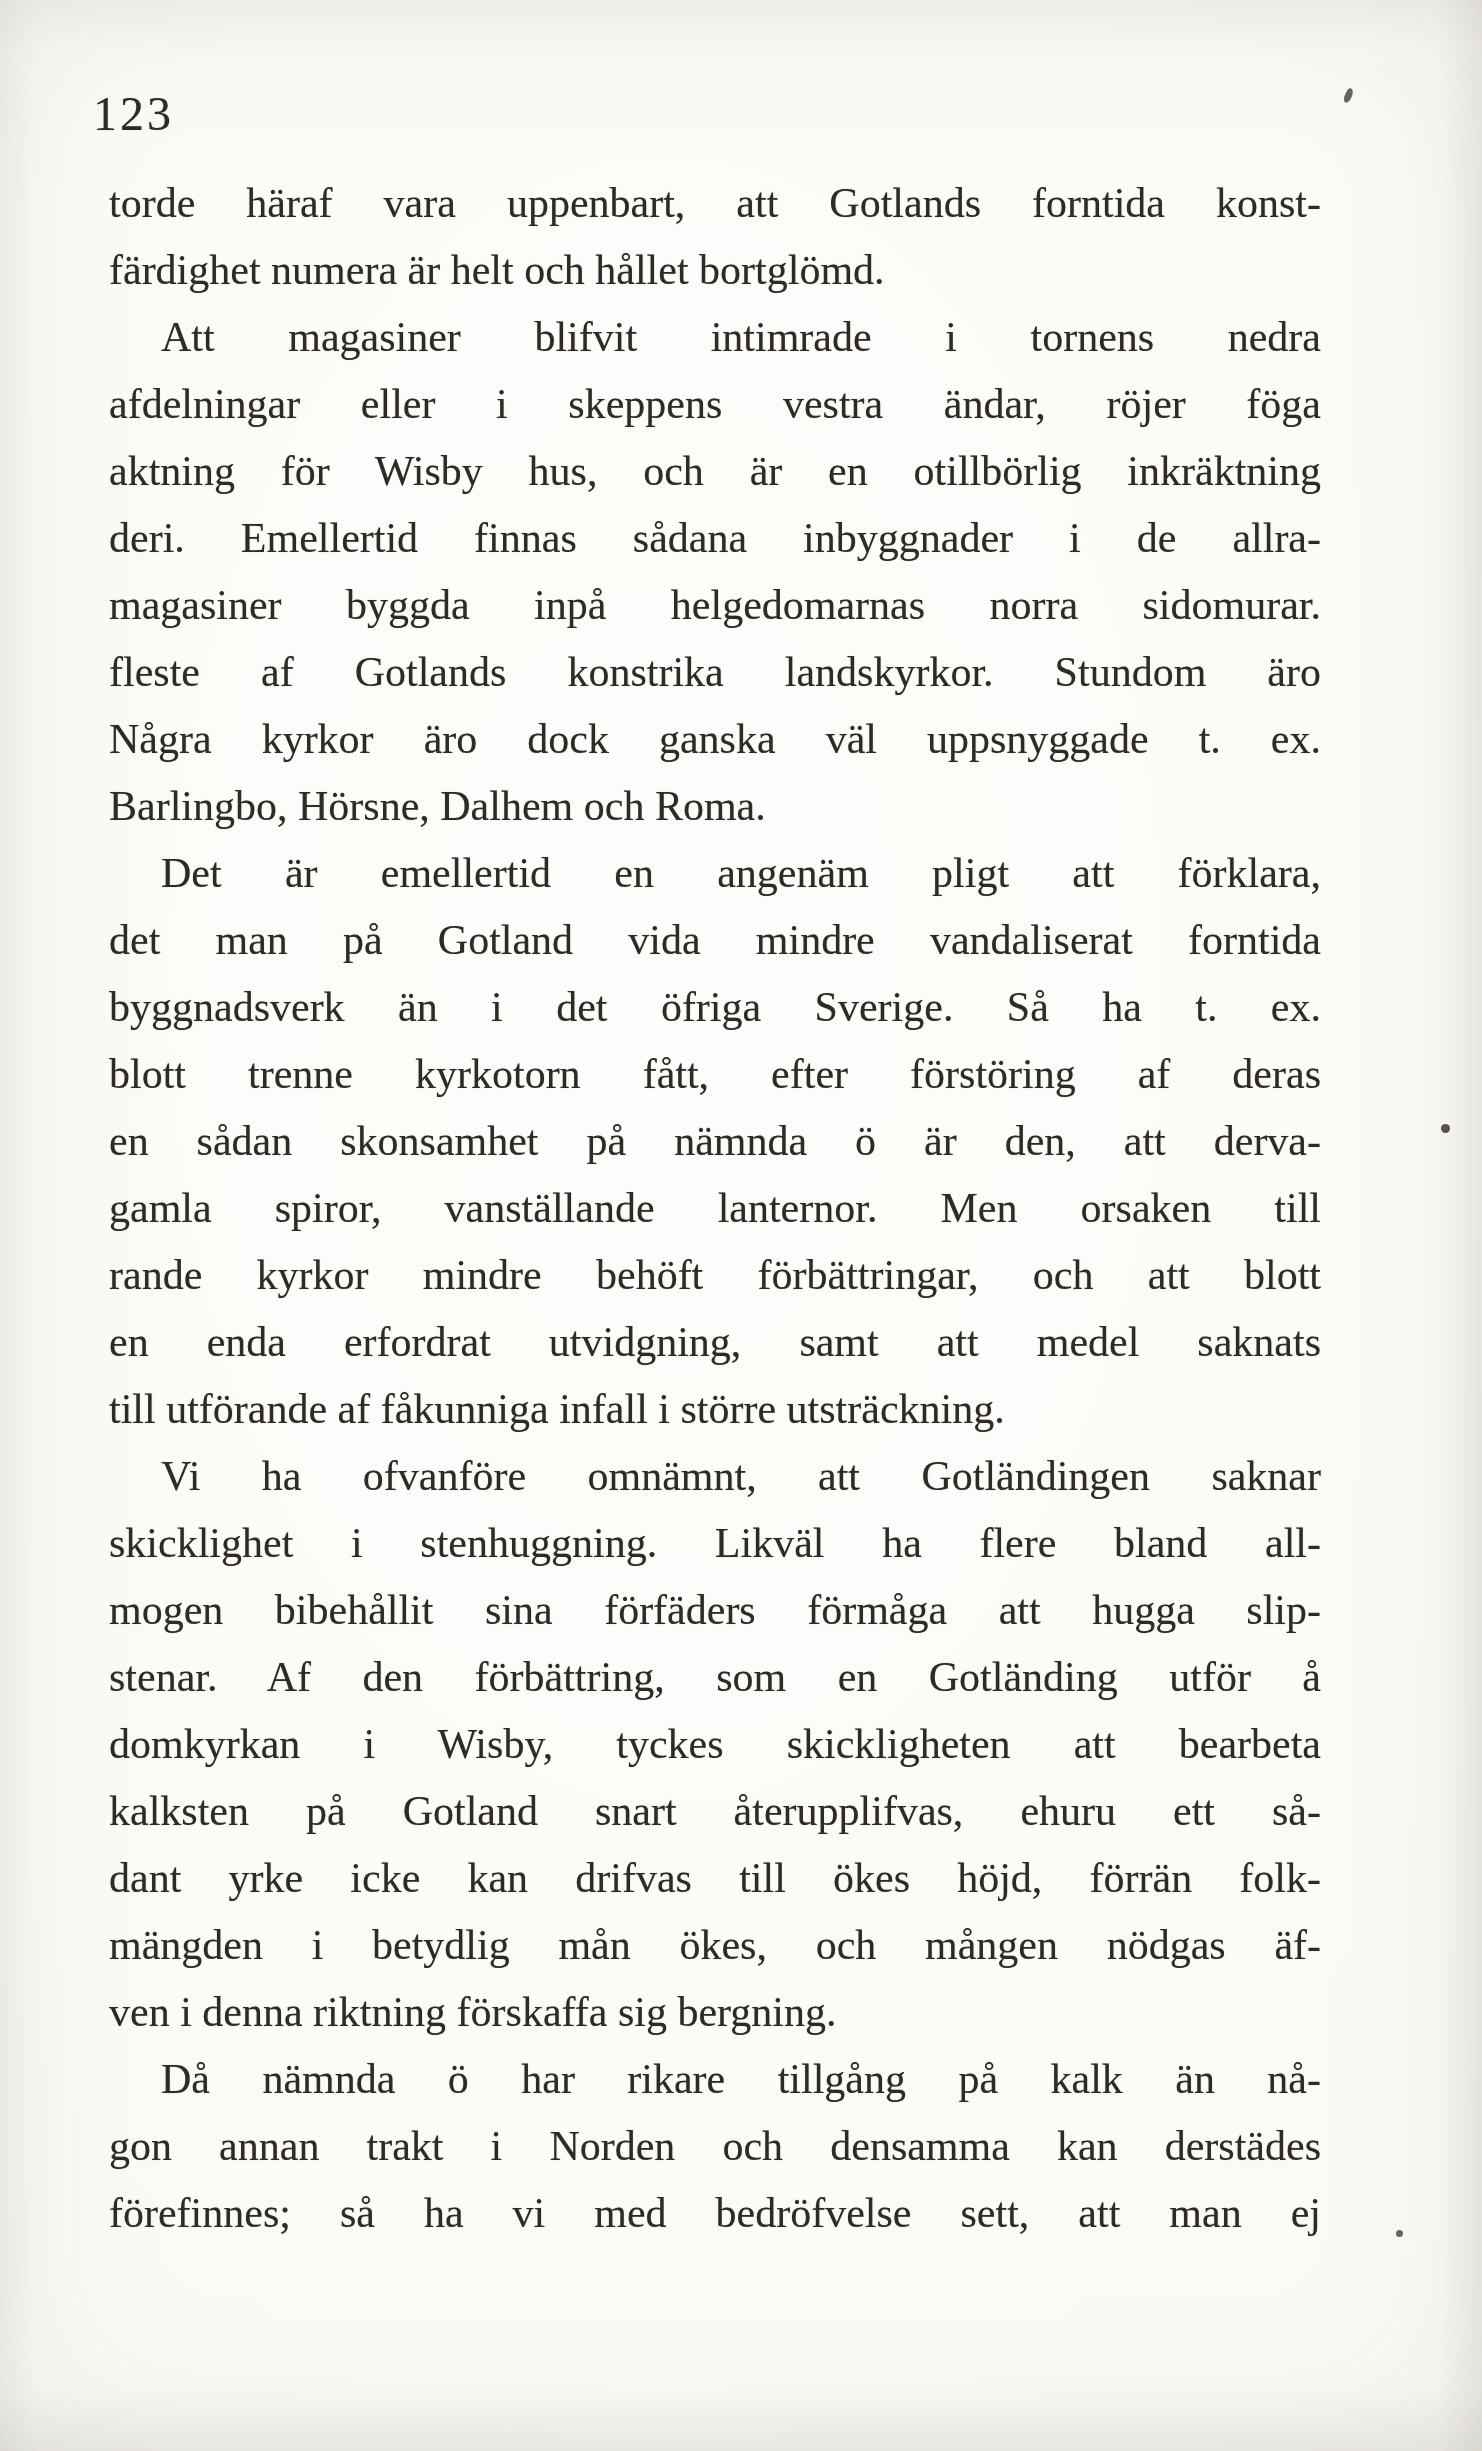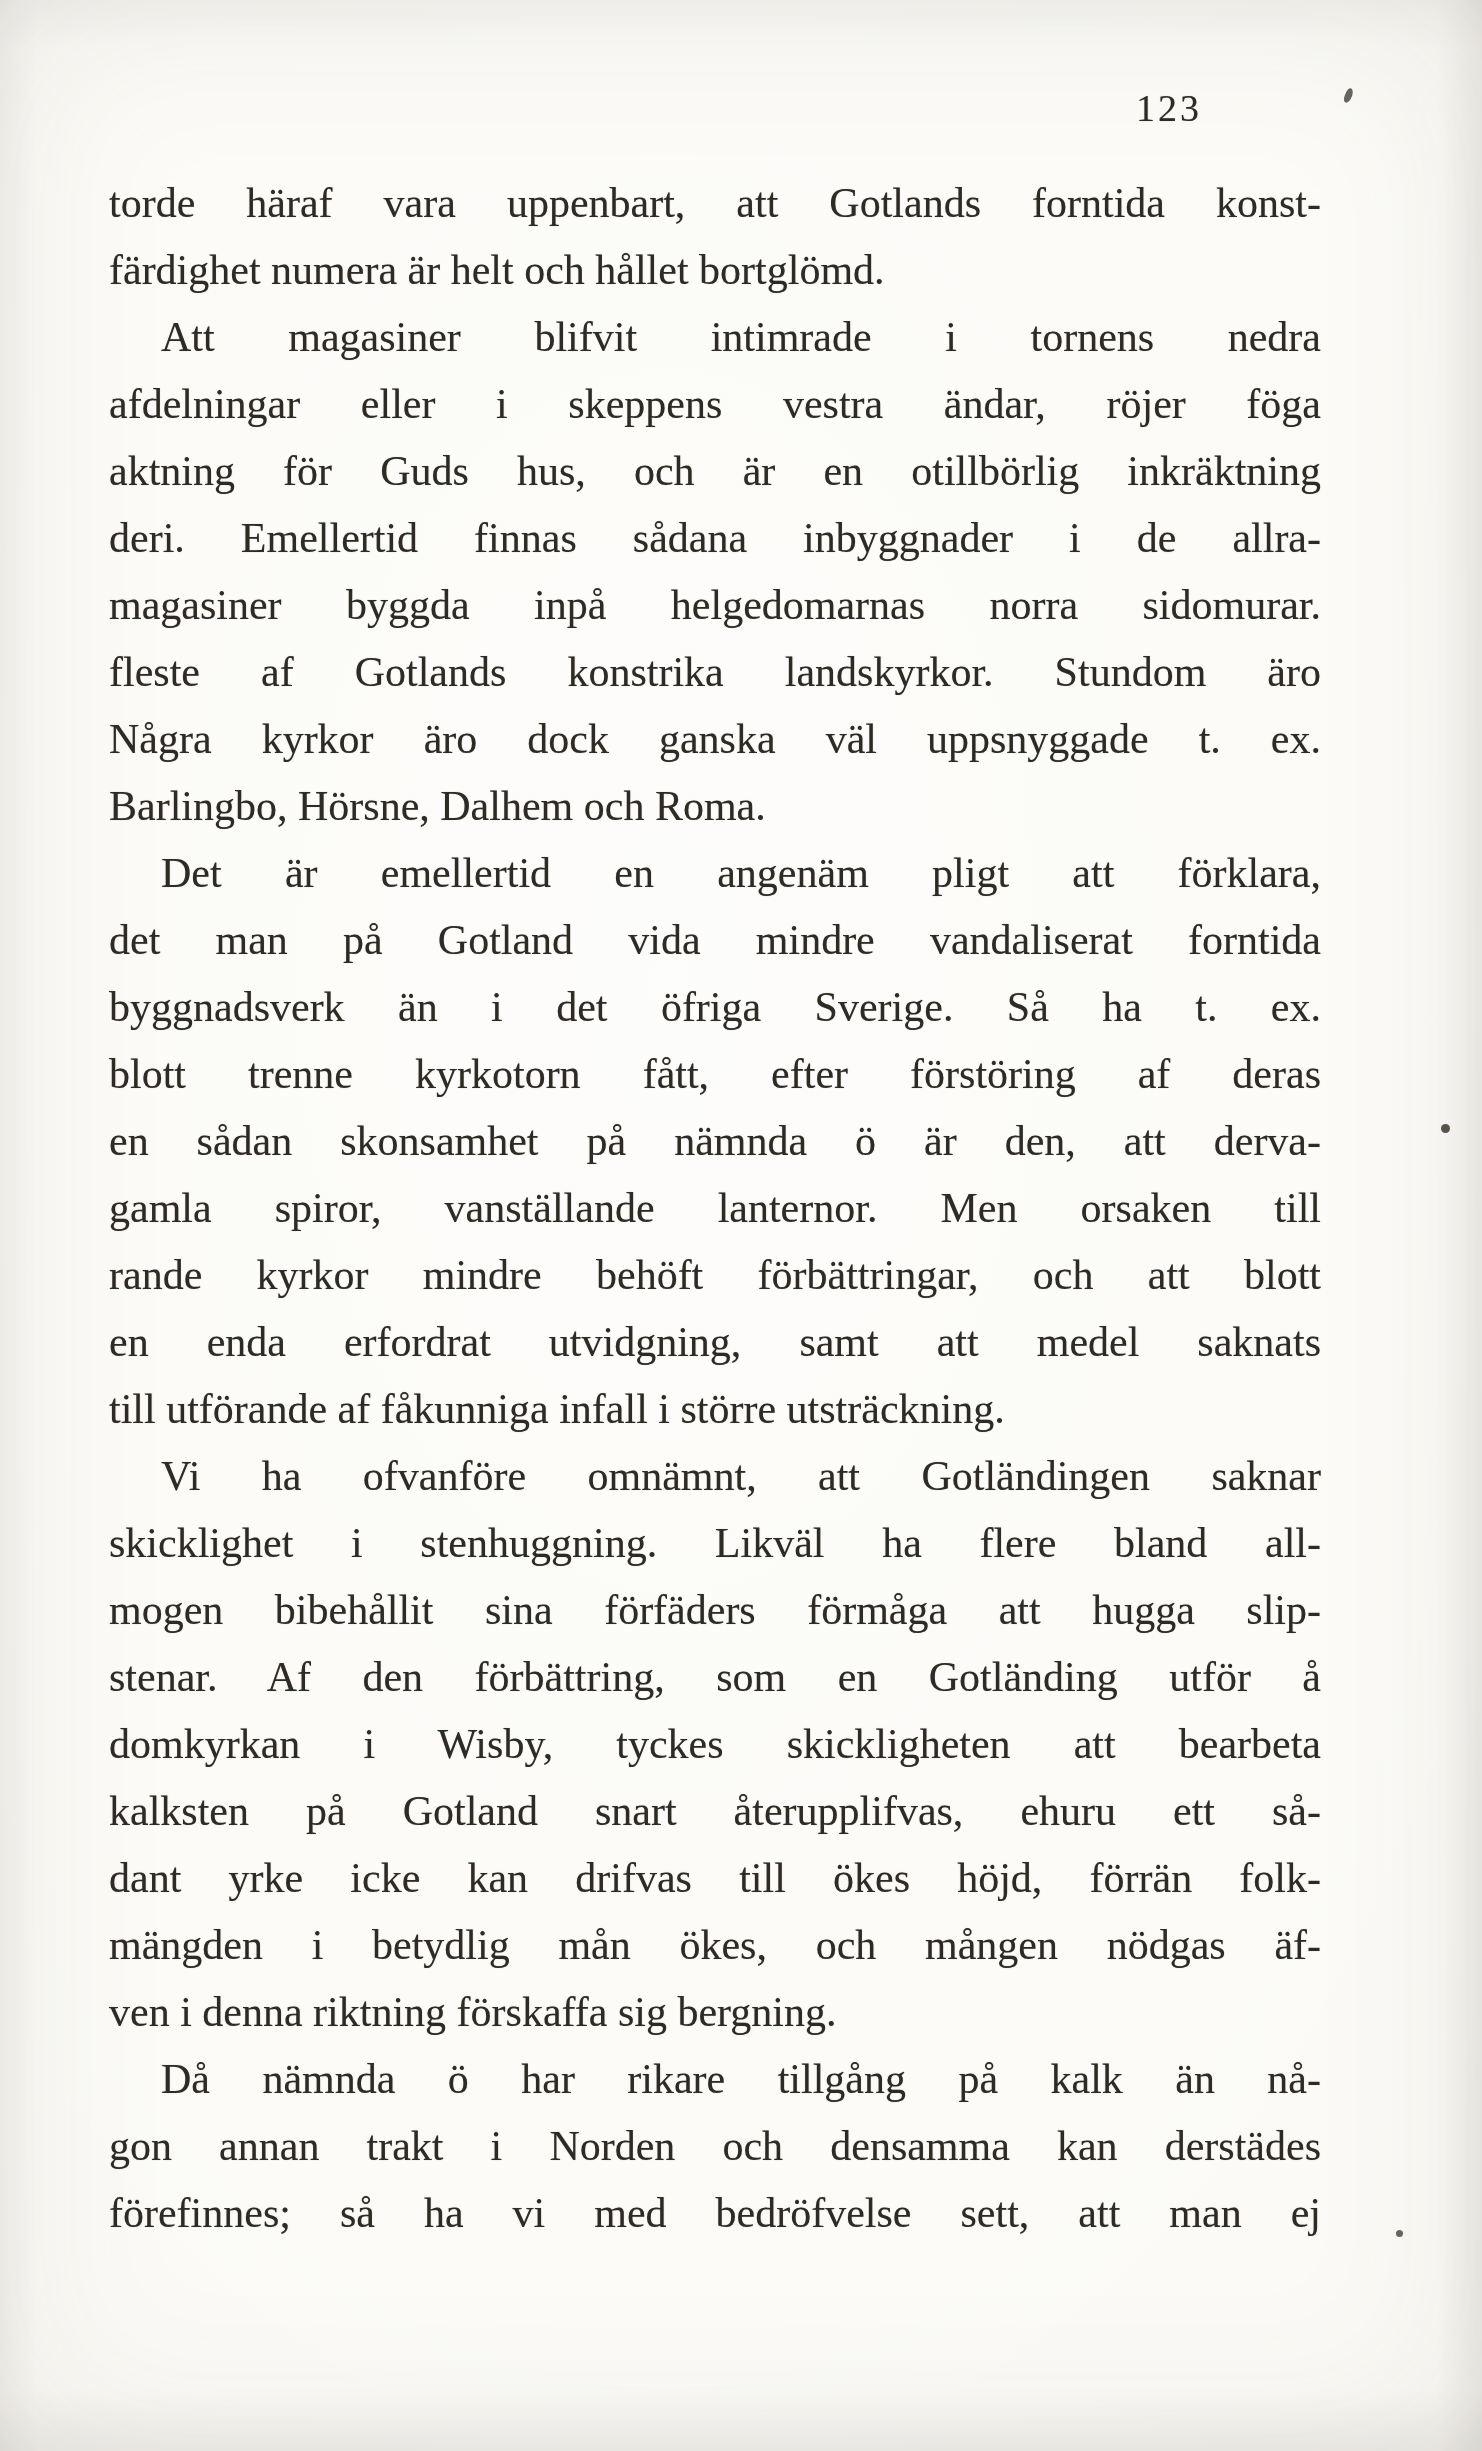--- a/index.html
+++ b/index.html
@@ -18,24 +18,24 @@
     background:
       radial-gradient(ellipse 120% 120% at 45% 40%, rgba(255,255,255,0.55), rgba(0,0,0,0) 62%),
       linear-gradient(to right, rgba(118,112,100,0.07), rgba(0,0,0,0) 2.5%, rgba(0,0,0,0) 97%, rgba(118,112,100,0.11)),
       linear-gradient(to bottom, rgba(118,112,100,0.06), rgba(0,0,0,0) 2%, rgba(0,0,0,0) 97.5%, rgba(118,112,100,0.09)),
       var(--paper, #fbfaf6);
     box-shadow: inset 0 0 180px rgba(95, 88, 74, 0.10);
   }
   .page-number {
     position: absolute;
     top: 86px;
-    left: 87px;
+    left: 93px;
     width: 1115px;
-    text-align: right;
-    font-size: 38px;
+    text-align: left;
+    font-size: 48px;
     letter-spacing: 3px;
     color: var(--ink, #2e2a24);
     text-shadow: 0 0 1px rgba(46,42,36,0.35);
   }
   .text-block {
     position: absolute;
     left: 109px;
     top: 170px;
     width: 1212px;
   }
@@ -67,21 +67,21 @@
 <body>
 
 <div class="scan">
   <div class="page-number">123</div>
 
   <div class="text-block">
       <div class="text-line">torde häraf vara uppenbart, att Gotlands forntida konst-</div>
       <div class="text-line last">färdighet numera är helt och hållet bortglömd.</div>
       <div class="text-line indent">Att magasiner blifvit intimrade i tornens nedra</div>
       <div class="text-line">afdelningar eller i skeppens vestra ändar, röjer föga</div>
-      <div class="text-line">aktning för Guds hus, och är en otillbörlig inkräktning</div>
+      <div class="text-line">aktning för Wisby hus, och är en otillbörlig inkräktning</div>
       <div class="text-line">deri. Emellertid finnas sådana inbyggnader i de allra-</div>
       <div class="text-line">magasiner byggda inpå helgedomarnas norra sidomurar.</div>
       <div class="text-line">fleste af Gotlands konstrika landskyrkor. Stundom äro</div>
       <div class="text-line">Några kyrkor äro dock ganska väl uppsnyggade t. ex.</div>
       <div class="text-line last">Barlingbo, Hörsne, Dalhem och Roma.</div>
       <div class="text-line indent">Det är emellertid en angenäm pligt att förklara,</div>
       <div class="text-line">det man på Gotland vida mindre vandaliserat forntida</div>
       <div class="text-line">byggnadsverk än i det öfriga Sverige. Så ha t. ex.</div>
       <div class="text-line">blott trenne kyrkotorn fått, efter förstöring af deras</div>
       <div class="text-line">en sådan skonsamhet på nämnda ö är den, att derva-</div>

